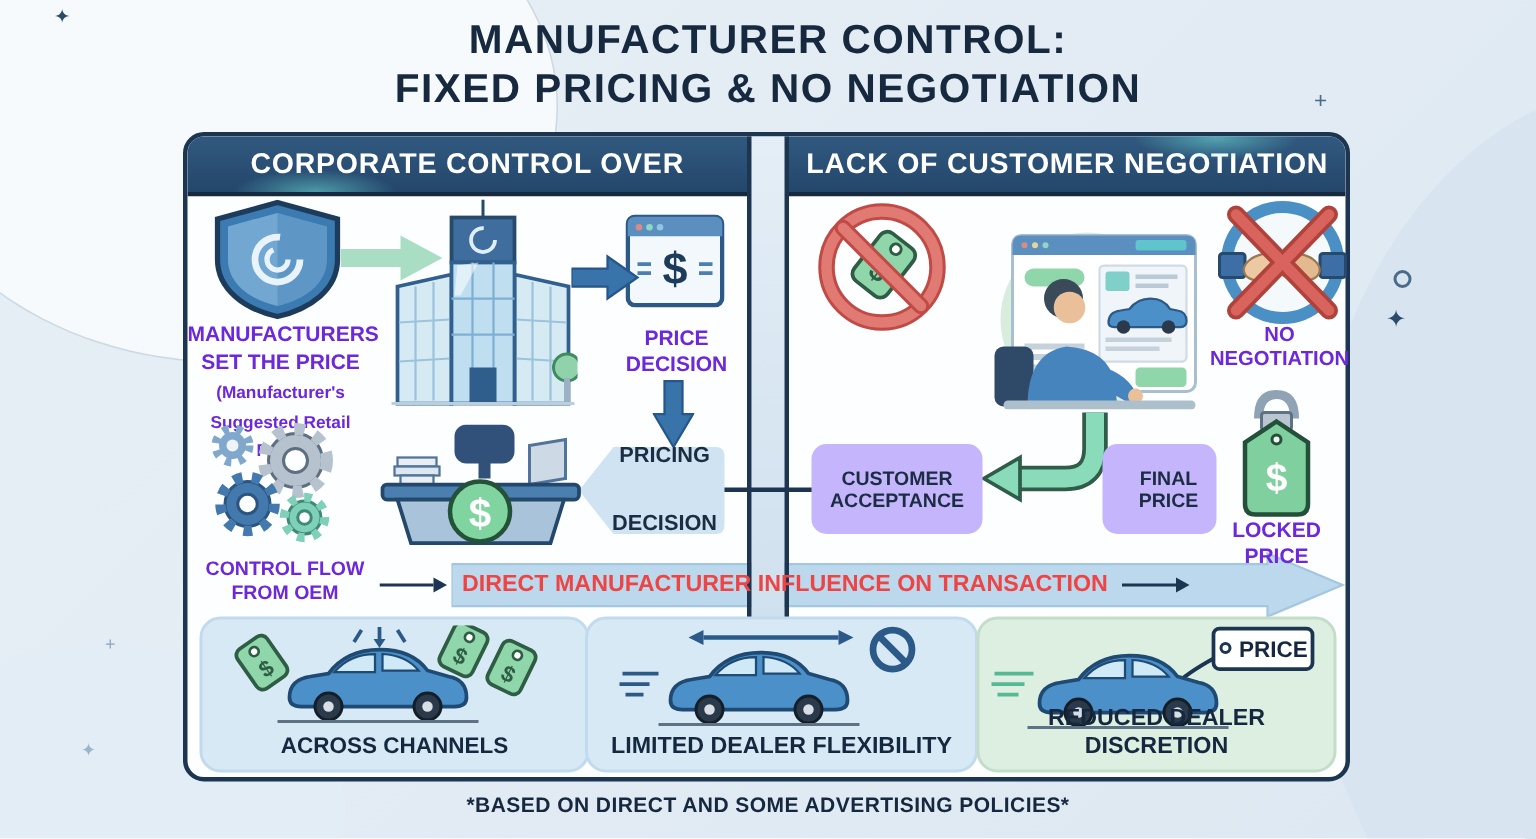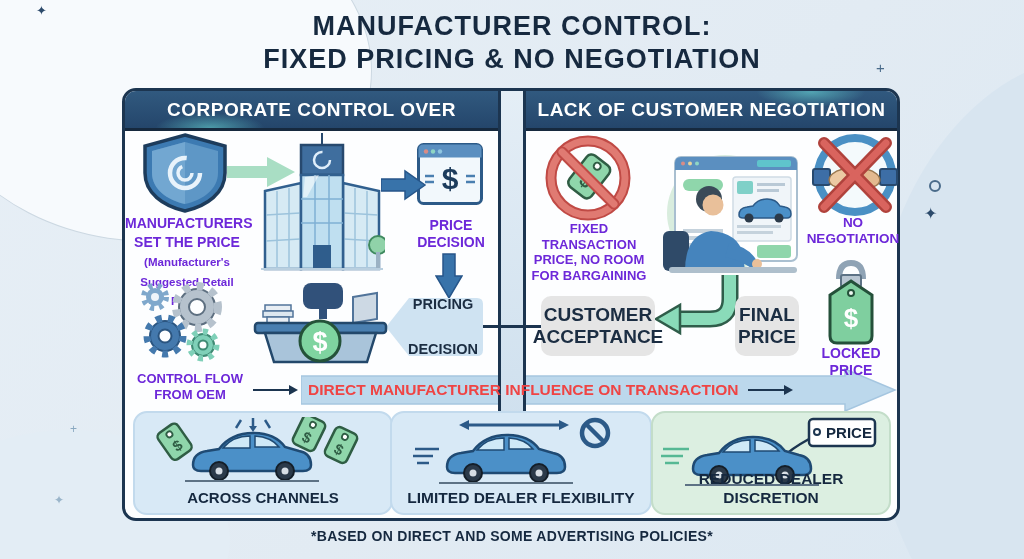--- a/index.html
+++ b/index.html
@@ -16,22 +16,22 @@
     background:#fdfeff;}
   .phead{position:absolute;top:0;height:40px;background:linear-gradient(180deg,#31597f,#24466b);
     border-bottom:3px solid #16293e;box-sizing:border-box;color:#fff;font-weight:800;
     font-size:19px;letter-spacing:.5px;text-align:center;line-height:37px;overflow:hidden;z-index:4;}
   .glow{position:absolute;width:110px;height:30px;border-radius:50%;
     background:radial-gradient(ellipse,rgba(110,225,220,.55),rgba(110,225,220,0) 70%);pointer-events:none;}
   .divider{position:absolute;left:373px;top:0;width:28px;height:328px;z-index:2;
     background:linear-gradient(180deg,#e4eef6,#cfe0ee);
     border-left:3px solid #1c3550;border-right:3px solid #1c3550;box-sizing:border-box;}
   .cap{position:absolute;text-align:center;font-weight:800;color:#6d28d9;line-height:1.2;z-index:4;}
-  .gbox{position:absolute;background:#e5e5e5;border-radius:10px;display:flex;flex-direction:column;
-    align-items:center;justify-content:center;font-weight:800;color:#1b2d42;font-size:19px;
+  .gbox{position:absolute;background:#c4b5fd;border-radius:10px;display:flex;flex-direction:column;
+    align-items:center;justify-content:center;font-weight:800;color:#1b2d42;font-size:13px;
     line-height:1.18;text-align:center;z-index:4;}
   .callout-text{position:absolute;display:flex;flex-direction:column;align-items:center;justify-content:center;
     font-weight:800;color:#1b2d42;font-size:14.5px;line-height:1.18;text-align:center;z-index:4;}
   .banner-band{position:absolute;left:176px;top:277px;z-index:1;}
   .banner-text{position:absolute;left:128px;top:277px;height:44px;display:flex;align-items:center;gap:9px;
     font-weight:800;font-size:15.5px;color:#ef4444;z-index:3;white-space:nowrap;}
   .connector{position:absolute;left:354px;top:234px;width:66px;height:3px;background:#1c3550;z-index:3;}
   .card{position:absolute;top:320px;height:104px;border-radius:14px;box-sizing:border-box;z-index:4;}
   .card-blue{background:#d8e9f6;border:2px solid #c2daed;}
   .card-green{background:#dcefe1;border:2px solid #c3ddc9;}
@@ -195,26 +195,20 @@
       <g transform="translate(43,43) rotate(38)">
         <rect x="-14" y="-22" width="28" height="40" rx="6" fill="#8fd6ab" stroke="#2f5d44" stroke-width="2.5"></rect>
         <circle cx="0" cy="-15" r="3.5" fill="#ffffff" stroke="#2f5d44" stroke-width="2"></circle>
         <text x="0" y="10" text-anchor="middle" font-size="19" font-weight="bold" fill="#2f5d44">$</text>
       </g>
       <circle cx="43" cy="43" r="37" fill="none" stroke="#c04a45" stroke-width="11"></circle>
       <circle cx="43" cy="43" r="37" fill="none" stroke="#e07a72" stroke-width="7"></circle>
       <line x1="17" y1="17" x2="69" y2="69" stroke="#c04a45" stroke-width="11" stroke-linecap="round"></line>
       <line x1="17" y1="17" x2="69" y2="69" stroke="#e07a72" stroke-width="7" stroke-linecap="round"></line>
     </svg>
-    <div class="cap" style="left:396px;top:130px;width:136px;font-size:13px;">
-      <span>FIXED</span><br>
-      <span>TRANSACTION</span><br>
-      <span>PRICE, NO ROOM</span><br>
-      <span>FOR BARGAINING</span>
-    </div>
 
     <svg class="abs" style="left:520px;top:52px;z-index:4;" width="160" height="130" viewBox="0 0 160 130">
       <circle cx="80" cy="70" r="58" fill="#d9edde"></circle>
       <rect x="30" y="14" width="122" height="104" rx="6" fill="#ffffff" stroke="#a9bfd0" stroke-width="2"></rect>
       <path d="M30 20 Q30 14 36 14 H146 Q152 14 152 20 V27 H30 Z" fill="#5b8fc0"></path>
       <circle cx="38" cy="20.5" r="2" fill="#d98c86"></circle>
       <circle cx="45" cy="20.5" r="2" fill="#e8d49b"></circle>
       <circle cx="52" cy="20.5" r="2" fill="#8fd6c4"></circle>
       <rect x="112" y="17" width="34" height="7" rx="2" fill="#5fc4cc"></rect>
       <rect x="38" y="36" width="40" height="12" rx="6" fill="#8fd6ab"></rect>
@@ -260,21 +254,21 @@
       <path d="M80 2 L80 26 Q80 46 60 46 L30 46" fill="none" stroke="#2f5d4a" stroke-width="17"></path>
       <path d="M80 2 L80 26 Q80 46 60 46 L30 46" fill="none" stroke="#8adbb9" stroke-width="12"></path>
       <polygon points="30,32 30,60 6,46" fill="#8adbb9" stroke="#2f5d4a" stroke-width="2.5"></polygon>
     </svg>
 
     <div class="gbox" style="left:416px;top:205px;width:114px;height:60px;">
       <span>CUSTOMER</span>
       <span>ACCEPTANCE</span>
     </div>
 
-    <div class="gbox" style="left:610px;top:205px;width:64px;height:60px;">
+    <div class="gbox" style="left:610px;top:205px;width:64px;height:60px;padding-left:12px;">
       <span>FINAL</span>
       <span>PRICE</span>
     </div>
 
     <svg class="abs" style="left:694px;top:168px;z-index:4;" width="64" height="88" viewBox="0 0 64 88">
       <path d="M20 20 Q20 4 32 4 Q44 4 44 20" fill="none" stroke="#8fa3b5" stroke-width="6"></path>
       <rect x="22" y="16" width="20" height="12" rx="2" fill="#b9c6d2" stroke="#5d7285" stroke-width="2"></rect>
       <path d="M32 22 L53 36 V77 Q53 84 46 84 H18 Q11 84 11 77 V36 Z" fill="#7fcf9f" stroke="#24503a" stroke-width="3"></path>
       <circle cx="32" cy="34" r="3" fill="#eef7f1" stroke="#24503a" stroke-width="2"></circle>
       <text x="32" y="68" text-anchor="middle" font-size="26" font-weight="bold" fill="#ffffff">$</text>

